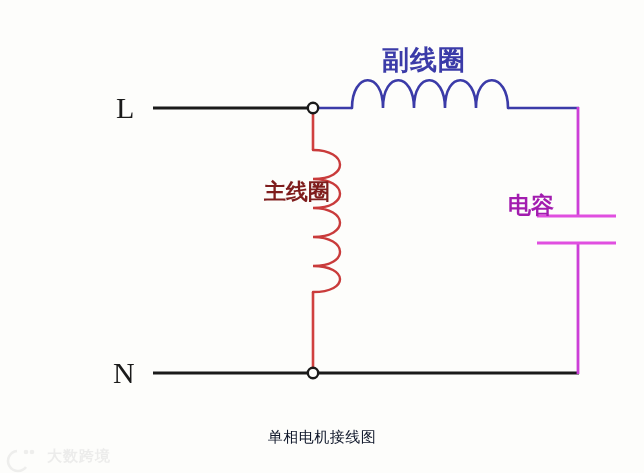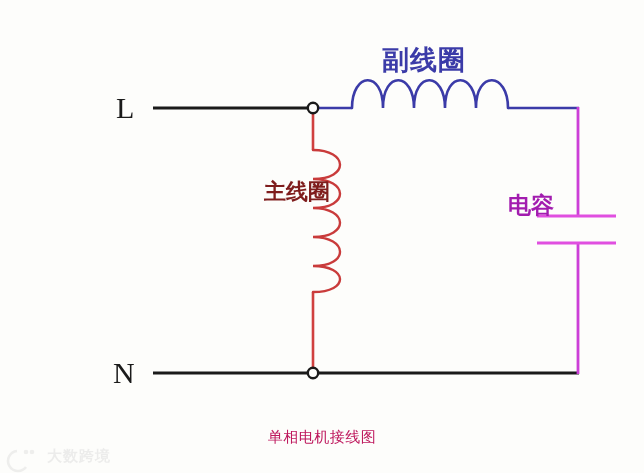--- a/index.html
+++ b/index.html
@@ -75,21 +75,21 @@
     text-align: center;
   }
   .caption {
     position: absolute;
     left: 0;
     top: 428px;
     width: 644px;
     text-align: center;
     font-family: "DejaVu Sans", "Liberation Sans", sans-serif;
     font-size: 15px;
-    color: #be185d;
+    color: #0f172a;
     letter-spacing: 0.5px;
   }
   #watermark {
     position: absolute;
     left: 8px;
     top: 447px;
     display: flex;
     align-items: center;
     gap: 5px;
     opacity: 0.5;

